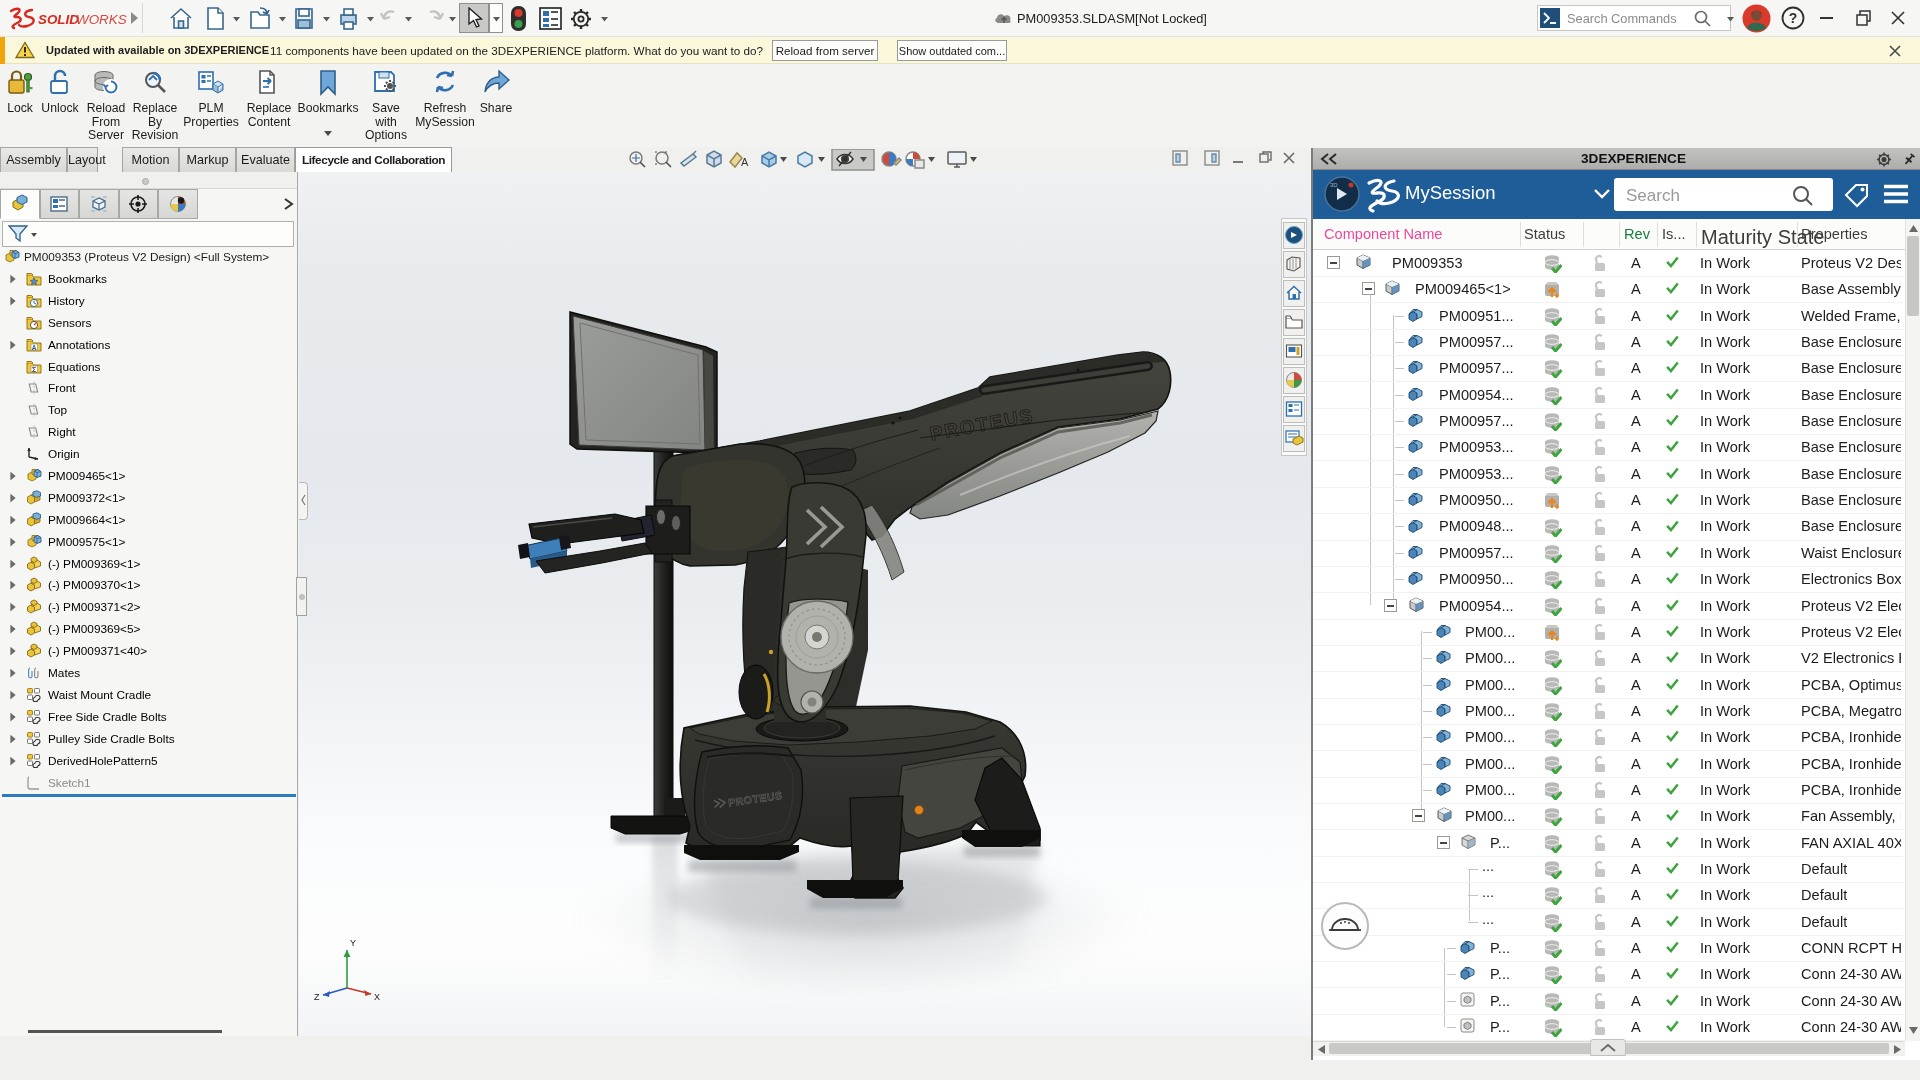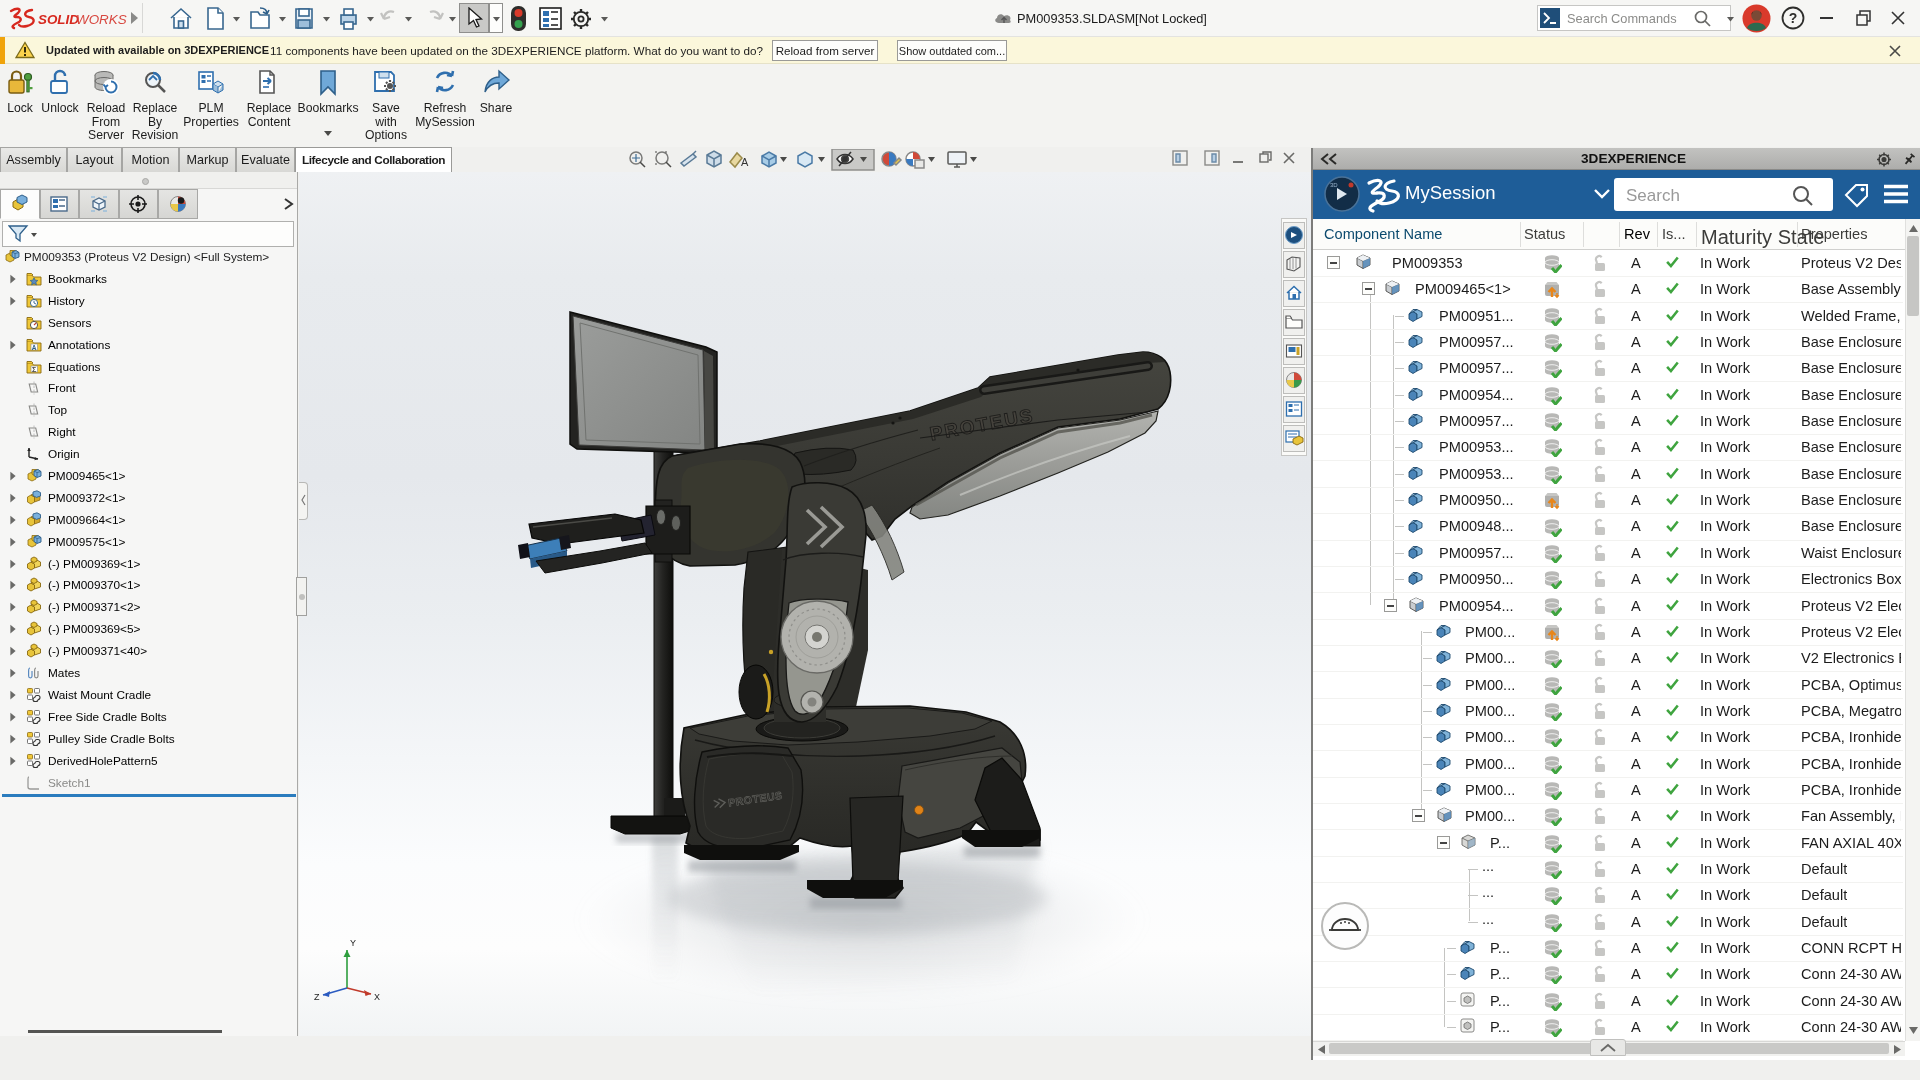--- a/index.html
+++ b/index.html
@@ -247,21 +247,21 @@
       </svg>
 <svg class="ribicon" style="left:481px;top:4px" width="30" height="30" viewBox="0 0 30 30">
         <path d="M4 24 C5 13 12 9 18 9 V3 L28 12 L18 21 V15 C12 15 7 18 4 24 Z" fill="#6fa8d8" stroke="#2e5f8a" stroke-width="1.4"></path>
       </svg>
 <svg class="abs" style="left:323px;top:66px" width="10" height="7">
         <path d="M1 1 L9 1 L5 6 Z" fill="#4a4a48"></path>
       </svg>
 </div>
 <div id="tabrow" class="abs">
 <div class="swtab" style="left:0px;width:67px">Assembly</div>
-<div class="swtab" style="left:67px;width:55px">Layout</div>
+<div class="swtab" style="left:67px;width:31px">Layout</div>
 <div class="swtab" style="left:122px;width:57px">Motion</div>
 <div class="swtab" style="left:179px;width:57px">Markup</div>
 <div class="swtab" style="left:236px;width:59px">Evaluate</div>
 <div class="swtab" style="left:295px;width:157px;background:#fff;font-weight:bold;border-color:#9a9a98;font-size:11.8px;letter-spacing:-0.4px">Lifecycle and Collaboration</div>
 <svg class="abs" style="left:622px;top:2px" width="360" height="22" viewBox="0 0 360 22">
 <g fill="none" stroke="#4a4a48" stroke-width="1.5">
 <g transform="translate(4,0)">
             <circle cx="10" cy="9" r="6" stroke="#7a7a78"></circle>
             <path d="M14 13 L19 18"></path>
             <path d="M10 5 v8 M6 9 h8" stroke="#3f6e96" stroke-width="1.2"></path>
@@ -859,23 +859,23 @@
         <path d="M15 15 L21 21" stroke="#555" stroke-width="2"></path>
       </svg>
 <svg class="abs" style="left:530px;top:34px" width="28" height="26" viewBox="0 0 28 26">
         <path d="M3 13 L13 3 L24 3 L24 14 L14 24 Z" fill="none" stroke="#fff" stroke-width="2" transform="rotate(0 14 13)"></path>
         <circle cx="19.5" cy="7.5" r="2" fill="#fff"></circle>
       </svg>
 <svg class="abs" style="left:570px;top:36px" width="26" height="20">
         <path d="M1 2.5 h24 M1 10 h24 M1 17.5 h24" stroke="#fff" stroke-width="3.4"></path>
       </svg>
 <div class="abs" style="left:0;top:71px;width:592px;height:31px;background:#fcfcfa;border-bottom:1px solid #d0d0ce"></div>
-<div class="t" style="left:11px;top:78px;font-size:14.6px;color:#0c4a6e">Component Name</div>
+<div class="t" style="left:11px;top:78px;font-size:14.6px;color:#ec4899">Component Name</div>
 <div class="t" style="left:211px;top:78px;font-size:14.6px;color:#3c3c3a">Status</div>
-<div class="t" style="left:311px;top:78px;font-size:14.6px;color:#000000">Rev</div>
+<div class="t" style="left:311px;top:78px;font-size:14.6px;color:#15803d">Rev</div>
 <div class="t" style="left:349px;top:78px;font-size:14.6px;color:#3c3c3a">Is...</div>
 <div class="t" style="left:388px;top:78px;font-size:20px;color:#3c3c3a">Maturity State</div>
 <div class="t" style="left:488px;top:78px;font-size:14.6px;color:#3c3c3a">Properties</div>
 <div class="abs" style="left:207px;top:74px;width:1px;height:25px;background:#dededc"></div>
 <div class="abs" style="left:270px;top:74px;width:1px;height:25px;background:#dededc"></div>
 <div class="abs" style="left:306px;top:74px;width:1px;height:25px;background:#dededc"></div>
 <div class="abs" style="left:344px;top:74px;width:1px;height:25px;background:#dededc"></div>
 <div class="abs" style="left:383px;top:74px;width:1px;height:25px;background:#dededc"></div>
 <div class="abs" style="left:484px;top:74px;width:1px;height:25px;background:#dededc"></div>
 <div class="abs" style="left:57px;top:141px;width:1px;height:316px;background:#c4c4c2"></div>

